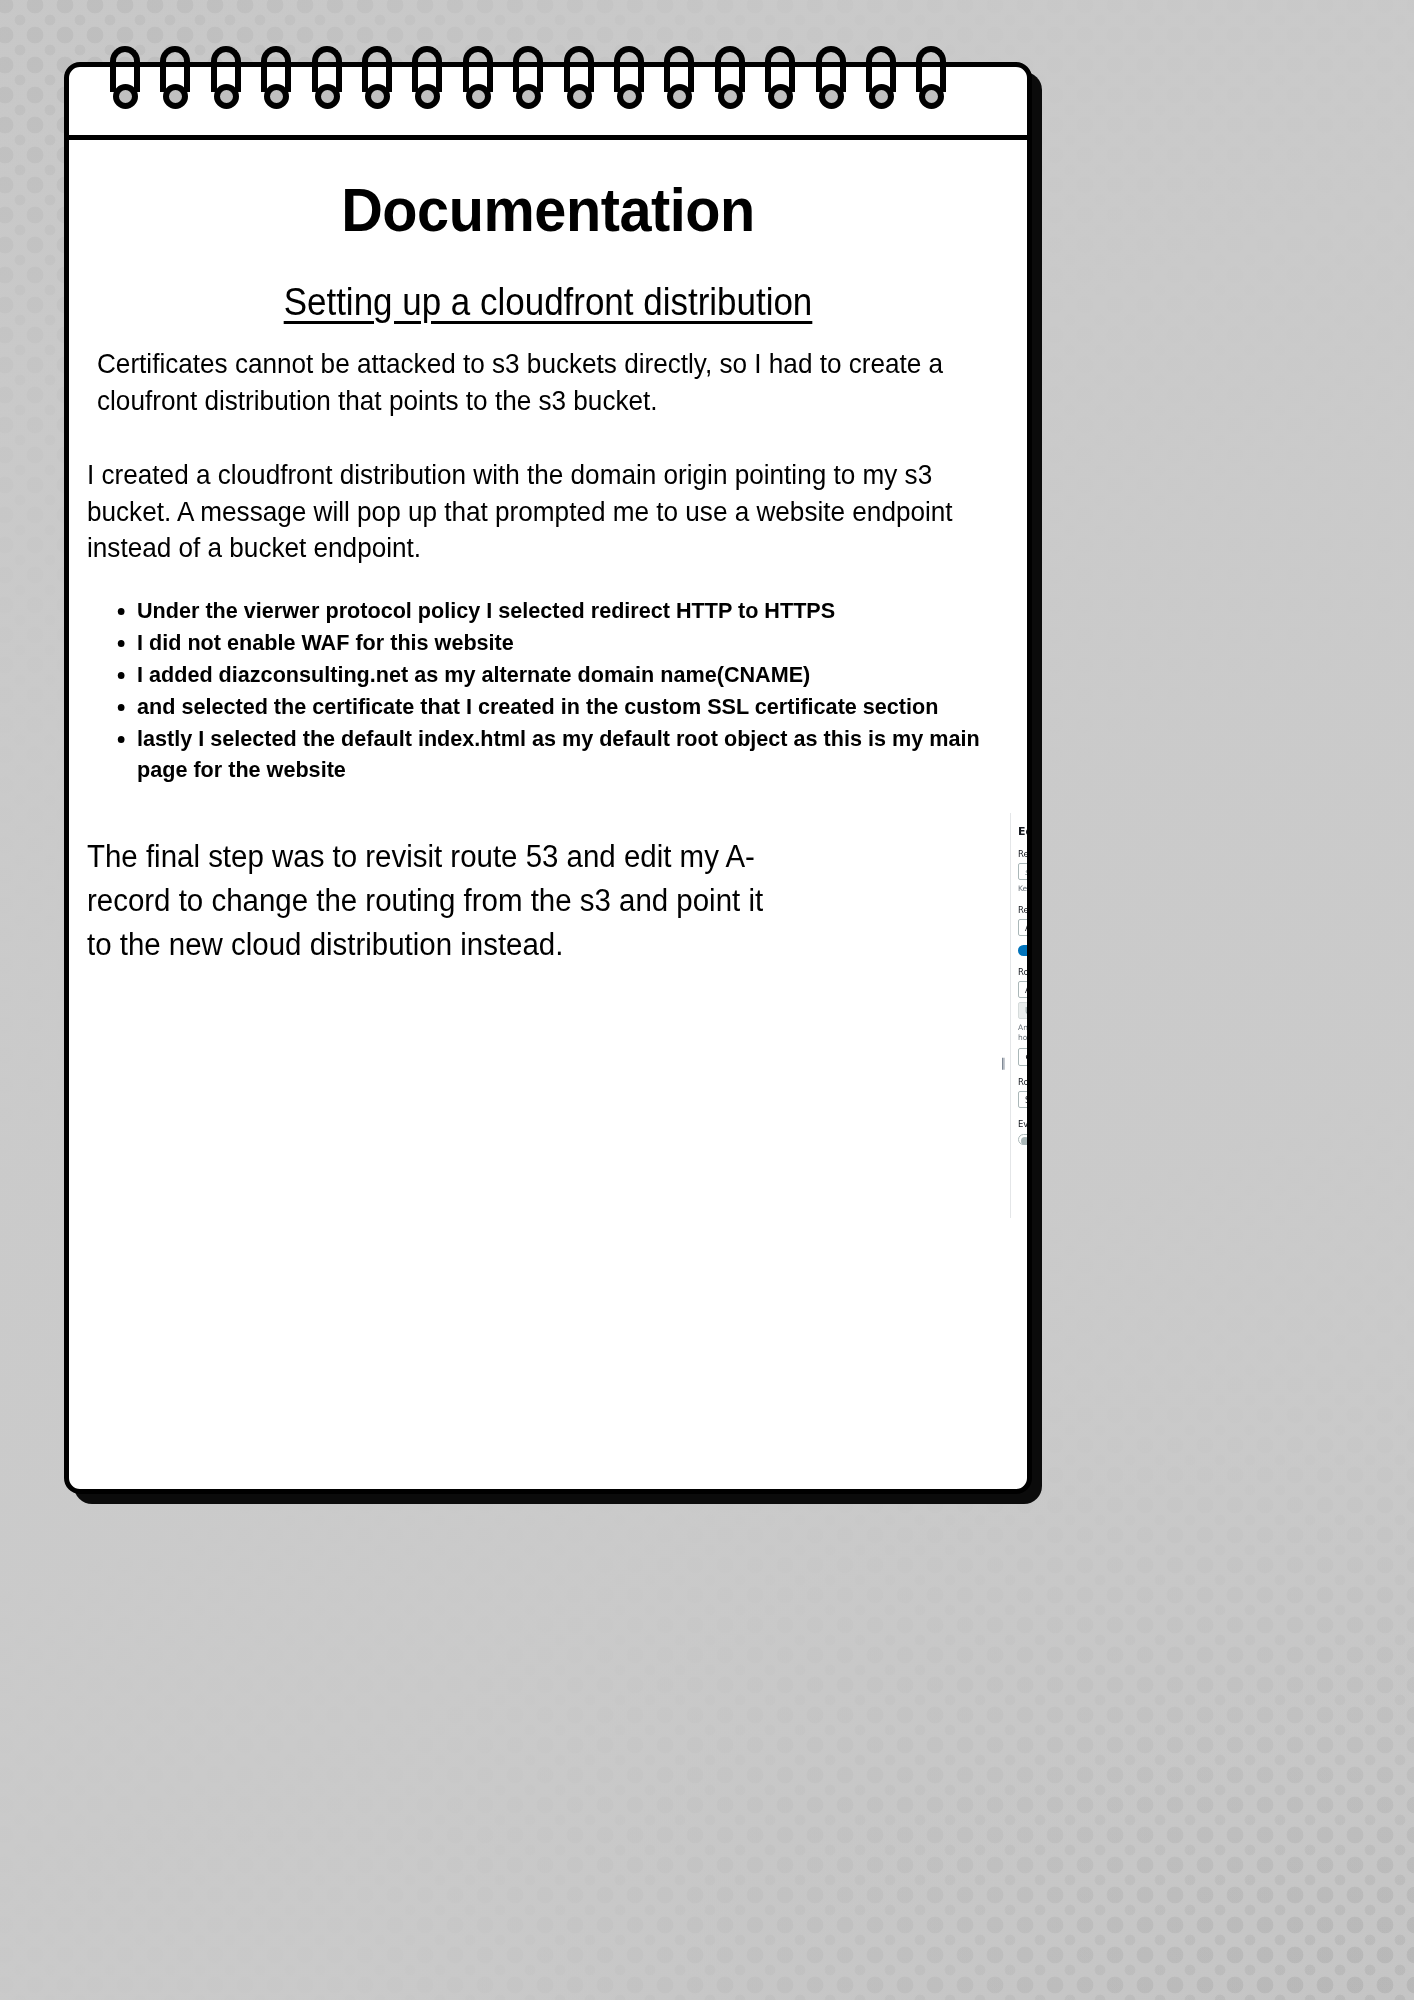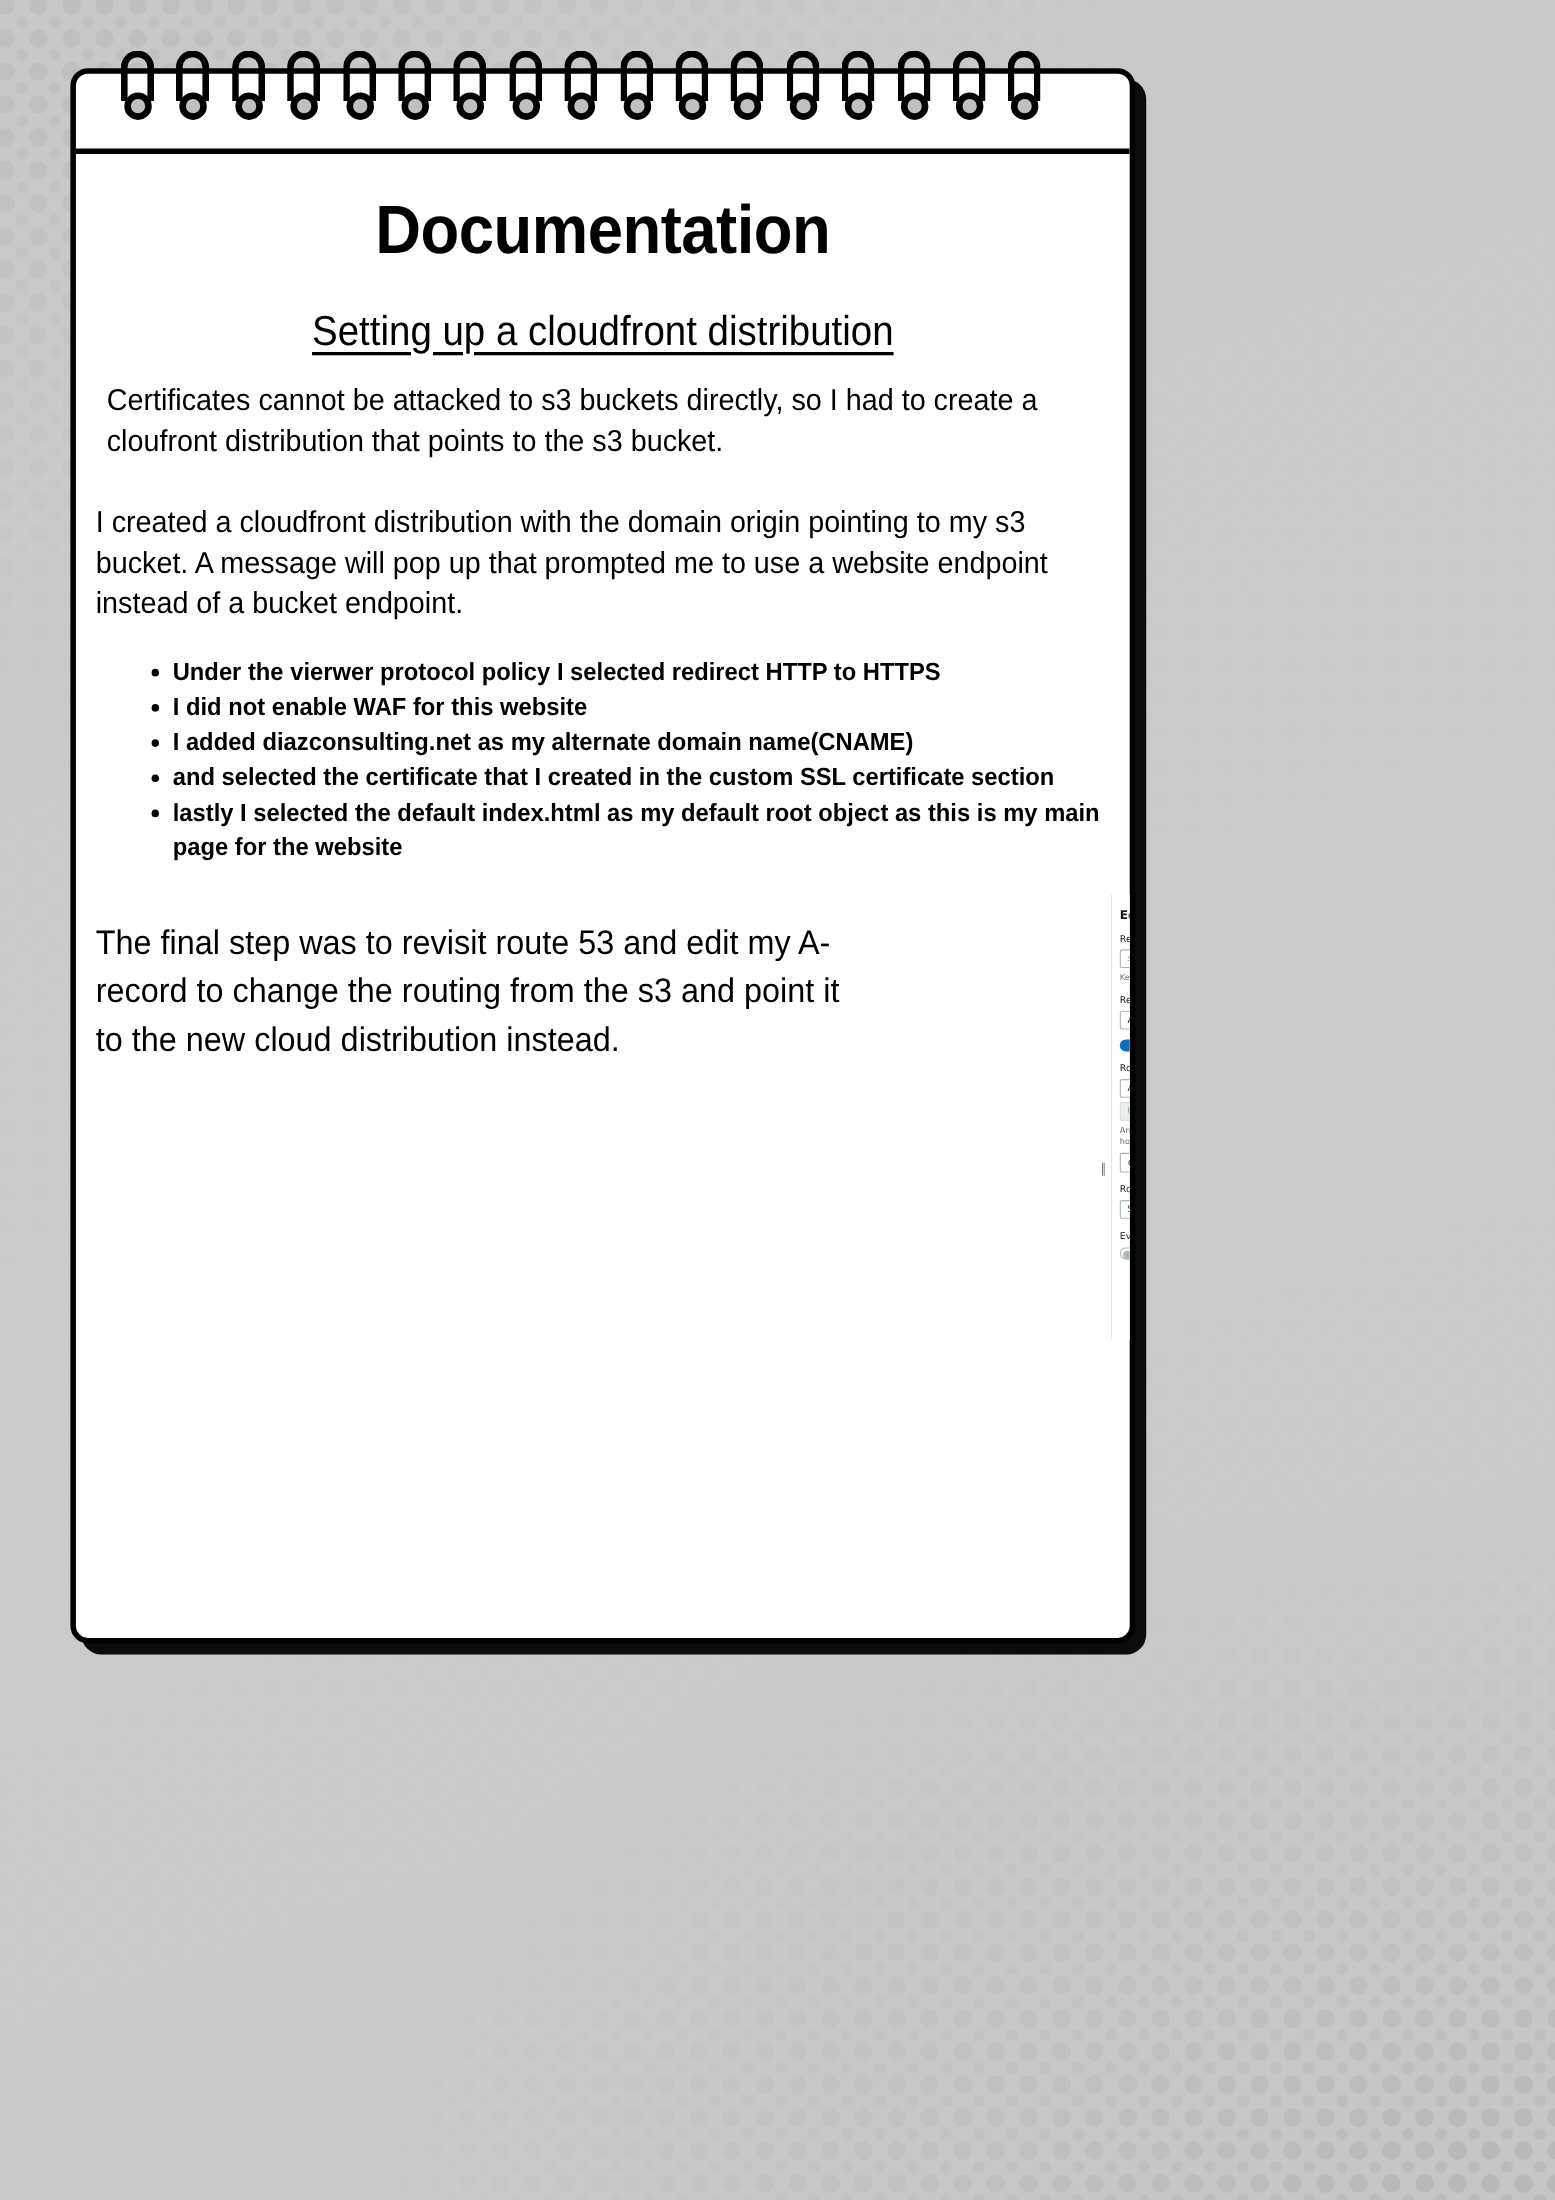--- a/index.html
+++ b/index.html
@@ -160,21 +160,21 @@
   #para-1 {
     margin: 22px 0 0 28px;
     width: 975px;
   }
   #para-2 {
     margin: 38px 0 0 18px;
     width: 975px;
   }
   #bullets {
     margin: 28px 0 16px 0;
-    padding-left: 88px;
+    padding-left: 68px;
     list-style: disc;
   }
   #bullets li {
     font-size: 22.5px;
     font-weight: 700;
     line-height: 1.38;
     color: #000;
     margin: 0 0 1px 0;
     transform: scaleX(0.96);
     transform-origin: left center;

